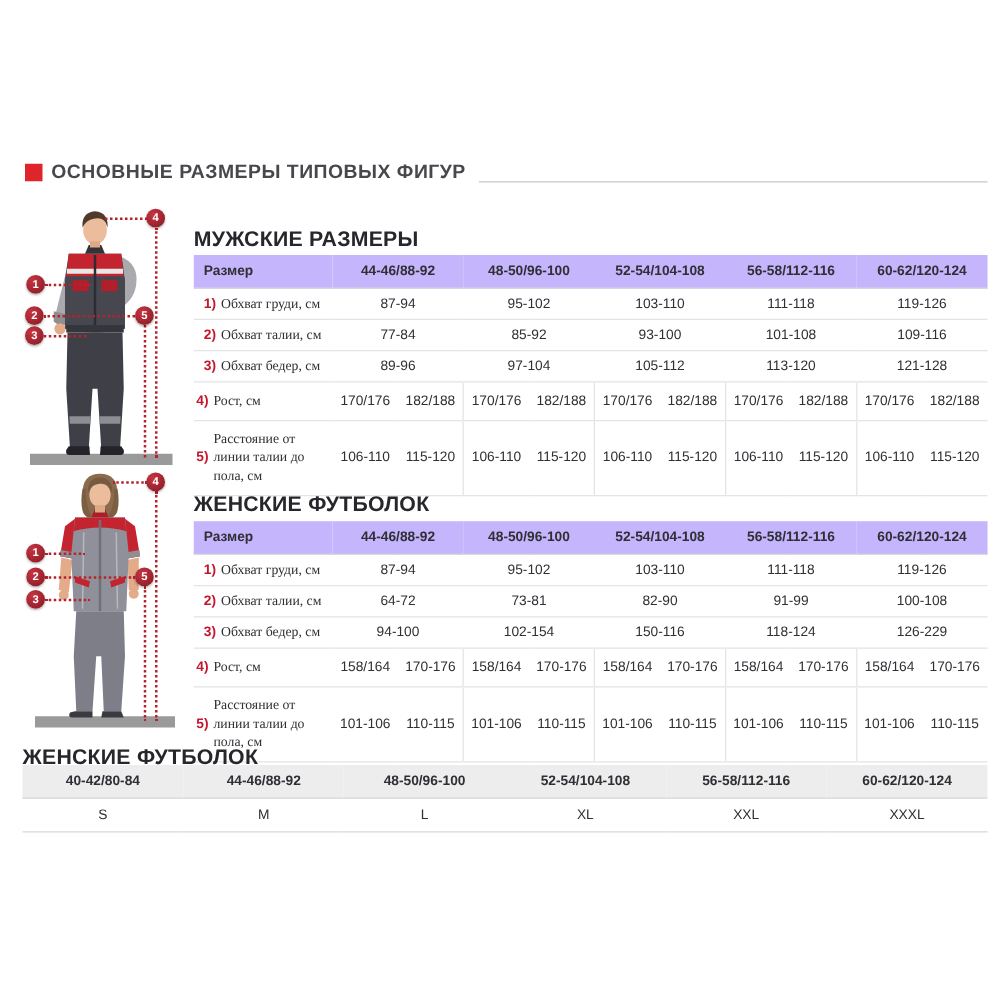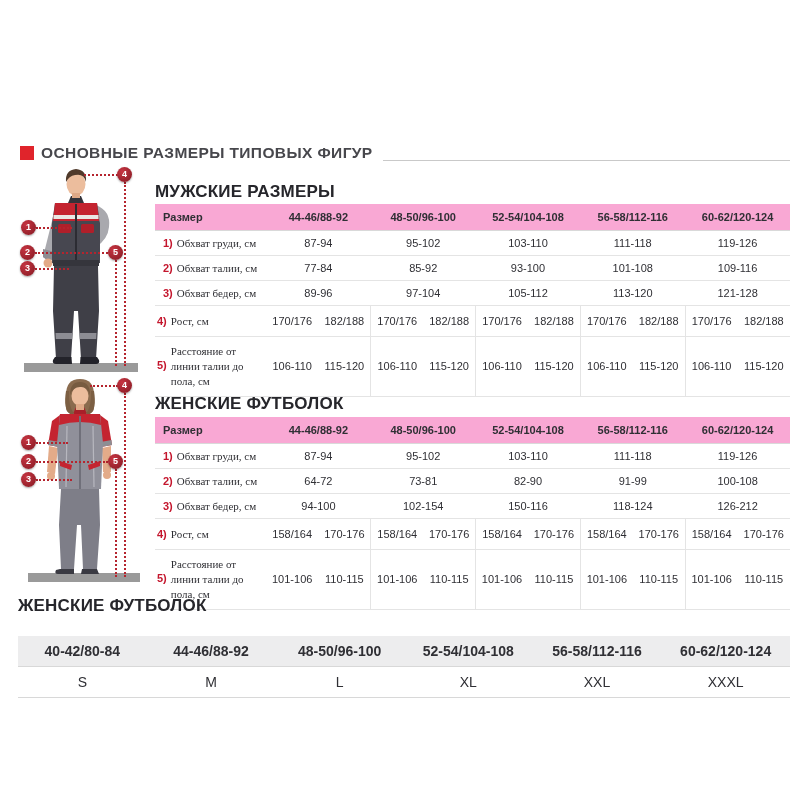--- a/index.html
+++ b/index.html
@@ -3,21 +3,21 @@
 <meta charset="utf-8">
 <style>
   * { margin:0; padding:0; box-sizing:border-box; }
   html,body { background:#ffffff; }
   .canvas {
     position:relative; width:800px; height:800px; background:#ffffff;
     font-family:"Liberation Sans", sans-serif; color:#2f2f34; overflow:hidden;
   }
 
   
-  .page-header { position:absolute; left:20px; top:144px; width:770px; display:flex; align-items:center; }
+  .page-header { position:absolute; left:20px; top:129px; width:770px; display:flex; align-items:center; }
   .sq { width:14px; height:14px; background:#e0242b; flex:0 0 auto; margin-right:7px; }
   .title { font-size:15.5px; font-weight:600; letter-spacing:.4px; color:#47474c; white-space:nowrap; }
   .rule { flex:1; height:1px; background:#c9c9c9; align-self:flex-end; margin:0 0 1px 10px; }
 
   
   .figure { position:absolute; width:148px; height:212px; }
   .fig-man { left:10px; top:163px; }
   .fig-woman { left:10px; top:373px; }
   .figure svg { position:absolute; left:0; top:0; }
   .marker {
@@ -38,39 +38,39 @@
   
   table.size-table {
     position:absolute; border-collapse:collapse; table-layout:fixed; width:635px;
     font-size:11px; color:#2f2f34;
   }
   .t-men { left:155px; top:204px; }
   .t-women { left:155px; top:417px; }
   table.size-table col.c-lbl { width:111px; }
   table.size-table col.c-half { width:52.4px; }
   table.size-table thead th {
-    background:#f9a8d4; border-bottom:1px solid #d9d9d9; font-weight:bold;
+    background:#c4b5fd; border-bottom:1px solid #d9d9d9; font-weight:bold;
     padding:7px 4px; text-align:center;
   }
   table.size-table thead th.lbl { text-align:left; padding-left:8px; }
   table.size-table td {
     border-bottom:1px solid #e4e4e4; text-align:center; padding:6px 2px; vertical-align:middle;
   }
   table.size-table tr.tall td { padding:9px 2px; }
   table.size-table tr.xtall td { padding:7px 2px; }
   table.size-table td.lbl { text-align:left; padding-left:8px; }
   .num { color:#c4162d; font-weight:bold; margin-right:4px; }
   .lt { color:#2f2f34;font-family:Liberation Serif, serif; }
   td.lbl .wrap { display:inline-block; vertical-align:middle; width:84px; line-height:1.35; }
   table.size-table td.gs { border-left:1px solid #e4e4e4; }
 
   
   table.tshirt-table {
-    position:absolute; left:18px; top:636px; width:772px;
-    border-collapse:collapse; table-layout:fixed; font-size:14px; color:#2f2f34;
+    position:absolute; left:18px; top:612px; width:772px;
+    border-collapse:collapse; table-layout:fixed; font-size:11px; color:#2f2f34;
   }
   table.tshirt-table th {
     background:#ededee; font-weight:bold; padding:7px 4px; text-align:center;
     border-bottom:1px solid #d8d8d8;
   }
   table.tshirt-table td {
     padding:7px 4px; text-align:center; border-bottom:1px solid #d8d8d8;
   }
 </style>
 </head>
@@ -284,21 +284,21 @@
         <td colspan="2">82-90</td>
         <td colspan="2">91-99</td>
         <td colspan="2">100-108</td>
       </tr>
       <tr>
         <td class="lbl"><span class="num">3)</span><span class="lt">Обхват бедер, см</span></td>
         <td colspan="2">94-100</td>
         <td colspan="2">102-154</td>
         <td colspan="2">150-116</td>
         <td colspan="2">118-124</td>
-        <td colspan="2">126-212</td>
+        <td colspan="2">126-229</td>
       </tr>
       <tr class="tall">
         <td class="lbl"><span class="num">4)</span><span class="lt">Рост, см</span></td>
         <td>158/164</td>
         <td>170-176</td>
         <td class="gs">158/164</td>
         <td>170-176</td>
         <td class="gs">158/164</td>
         <td>170-176</td>
         <td class="gs">158/164</td>

